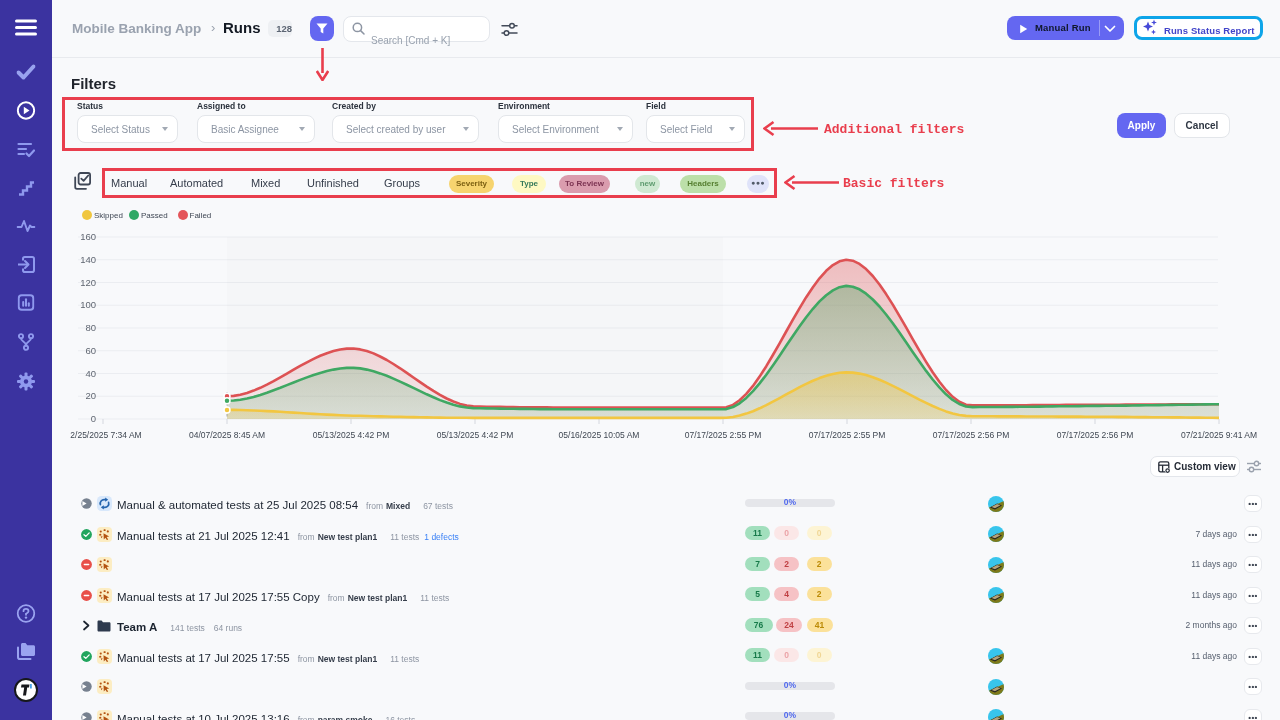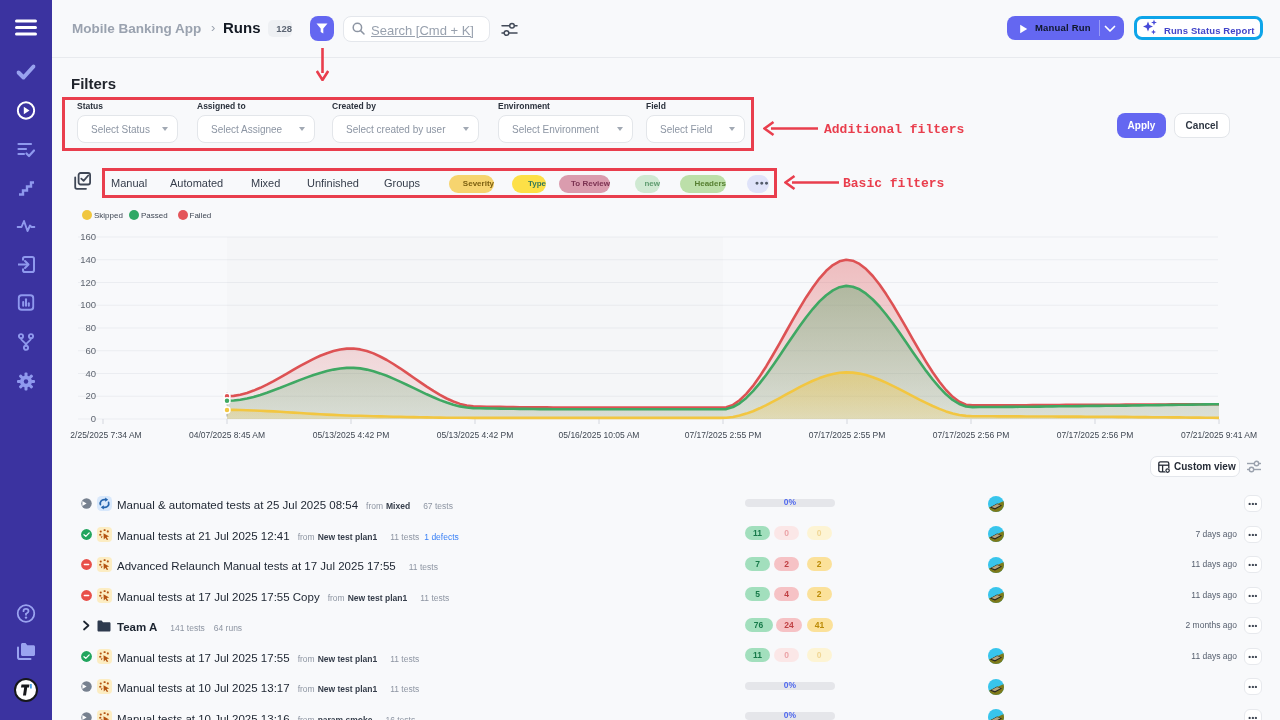--- a/index.html
+++ b/index.html
@@ -8,38 +8,38 @@
 .abs { position:absolute; }
 #sidebar { position:absolute; left:0; top:0; width:52px; height:720px; background:#3b33a0; }
 #sidebar svg { position:absolute; left:50%; transform:translateX(-50%); }
 #topline { position:absolute; left:52px; top:57px; width:1228px; height:1px; background:#e8eaee; }
 .crumb1 { position:absolute; left:72px; top:21px; font-size:13.5px; font-weight:700; color:#9aa2af; }
 .crumbsep { position:absolute; left:211px; top:20px; font-size:13px; color:#9aa2af; }
 .crumb2 { position:absolute; left:223px; top:19px; font-size:15px; font-weight:700; color:#141a24; }
 .countpill { position:absolute; left:268px; top:20px; width:24px; height:17px; background:#eef0f3; border-radius:5px; font-size:9.5px; font-weight:600; color:#5c6573; text-align:right; line-height:17px; }
 .filterbtn { position:absolute; left:309.5px; top:16px; width:24px; height:24.5px; background:#6467f1; border-radius:8px; }
 .searchbox { position:absolute; left:343px; top:16px; width:147px; height:26px; background:#fff; border:1px solid #e4e7ec; border-radius:8px; }
-.searchbox span { position:absolute; left:27px; top:6px; font-size:13px; color:#98a1ae;text-decoration:underline; }
+.searchbox span { position:absolute; left:27px; top:18px; font-size:10px; color:#98a1ae; }
 .btn-manual { position:absolute; left:1007px; top:16px; width:117px; height:24px; background:#6467f1; border-radius:8px; color:#0f172a; }
 .btn-manual .t { position:absolute; left:28px; top:6px; font-size:9.5px; font-weight:700; letter-spacing:0.2px; }
 .btn-manual .div { position:absolute; left:92px; top:4px; width:1px; height:16px; background:rgba(255,255,255,0.35); }
 .btn-report { position:absolute; left:1134px; top:15.5px; width:129px; height:24.5px; background:#fff; border:3px solid #0ea5e9; border-radius:8px; }
 .btn-report .t { position:absolute; left:27px; top:6px; font-size:9.5px; font-weight:700; color:#4144ca; white-space:nowrap; letter-spacing:0.1px; }
 .h-filters { position:absolute; left:71px; top:75px; font-size:15px; font-weight:700; color:#20242c; }
 .redbox1 { position:absolute; left:62px; top:97px; width:692px; height:54px; border:3px solid #e93e4d; }
 .redbox2 { position:absolute; left:102px; top:168px; width:675px; height:30px; border:3px solid #e93e4d; }
 .flabel { position:absolute; top:101px; font-size:8.5px; font-weight:700; color:#2b323d; }
 .fselect { position:absolute; top:115px; height:28px; background:#fff; border:1px solid #e3e6ea; border-radius:8px; }
 .fselect .ph { position:absolute; left:13px; top:8px; font-size:10px; color:#8c95a3; white-space:nowrap; }
 .fselect .car { position:absolute; right:9px; top:11px; width:0; height:0; border-left:3.5px solid transparent; border-right:3.5px solid transparent; border-top:4.5px solid #a2a9b4; }
 .ann { font-family:"Liberation Mono", monospace; font-size:13px; font-weight:700; color:#e93e4d; position:absolute; }
 .btn-apply { position:absolute; left:1117px; top:113px; width:49px; height:25px; background:#6467f1; border-radius:8px; color:#fff; font-size:10px; font-weight:700; text-align:center; line-height:25px; }
 .btn-cancel { position:absolute; left:1174px; top:113px; width:56px; height:25px; background:#fff; border:1px solid #e3e6ea; border-radius:8px; color:#2f3743; font-size:10px; font-weight:700; text-align:center; line-height:23px; }
 .tab { position:absolute; top:177px; font-size:11px; font-weight:500; color:#353d4b; }
-.pill { position:absolute; top:174.5px; height:18px; border-radius:9px; font-size:8px; font-weight:600; text-align:right; line-height:18px; }
+.pill { position:absolute; top:174.5px; height:18px; border-radius:9px; font-size:8px; font-weight:600; text-align:center; line-height:18px; }
 .leg { position:absolute; top:210px; font-size:8px; color:#3f4754; line-height:10px; }
 .leg .dot { display:inline-block; width:10px; height:10px; border-radius:50%; margin-right:2px; vertical-align:-2px; }
 .row { position:absolute; left:52px; width:1228px; height:31px; }
 .rline { position:absolute; left:65px; top:0; height:31px; line-height:31px; white-space:nowrap; }
 .tt { font-size:11.5px; color:#1c2430; }
 .fr { font-size:8.5px; color:#8d95a2; margin-left:8px;text-align:right; }
 .pl { font-size:8.5px; font-weight:700; color:#353d4a; margin-left:3px; }
 .ts { font-size:8.5px; color:#8d95a2; margin-left:13px; }
 .df { font-size:8.5px; color:#3b82f6; margin-left:5px; }
 .rtime { position:absolute; left:1085px; top:0; width:100px; font-size:8.5px; color:#555e6d; text-align:right; line-height:31px; }
@@ -150,21 +150,21 @@
 <div class="flabel" style="left:77px;">Status</div>
 <div class="flabel" style="left:197px;">Assigned to</div>
 <div class="flabel" style="left:332px;">Created by</div>
 <div class="flabel" style="left:498px;">Environment</div>
 <div class="flabel" style="left:646px;">Field</div>
 <div class="fselect" style="left:77px; width:101px;">
     <span class="ph">Select Status</span>
     <span class="car"></span>
   </div>
 <div class="fselect" style="left:197px; width:118px;">
-    <span class="ph">Select Assignee</span>
+    <span class="ph">Basic Assignee</span>
     <span class="car"></span>
   </div>
 <div class="fselect" style="left:332px; width:147px;">
     <span class="ph">Select created by user</span>
     <span class="car"></span>
   </div>
 <div class="fselect" style="left:498px; width:135px;">
     <span class="ph">Select Environment</span>
     <span class="car"></span>
   </div>
@@ -176,21 +176,21 @@
 <div class="ann" style="left:843px; top:175.5px;">Basic filters</div>
 <div class="btn-apply">Apply</div>
 <div class="btn-cancel">Cancel</div>
 <div class="redbox2"></div>
 <div class="tab" style="left:111px;">Manual</div>
 <div class="tab" style="left:170px;">Automated</div>
 <div class="tab" style="left:251px;">Mixed</div>
 <div class="tab" style="left:307px;">Unfinished</div>
 <div class="tab" style="left:384px;">Groups</div>
 <div class="pill" style="left:449px; width:45px; background:#f6d46f; color:#7c6011;">Severity</div>
-<div class="pill" style="left:512px; width:34px; background:#fde047; color:#35795a;">Type</div>
+<div class="pill" style="left:512px; width:34px; background:#fef9c3; color:#35795a;">Type</div>
 <div class="pill" style="left:559px; width:51px; background:#da9cae; color:#7c3352;">To Review</div>
 <div class="pill" style="left:635px; width:25px; background:#cfe9d2; color:#5f9c70;">new</div>
 <div class="pill" style="left:680px; width:46px; background:#bcdfa9; color:#567f31;">Headers</div>
 <div class="pill" style="left:747px; width:22px; background:#dfe3f9; color:#515a68; font-weight:700; font-size:7px; line-height:16px; letter-spacing:0.5px;">●●●</div>
 <div class="leg" style="left:82px;"><span class="dot" style="background:#f0c63f;"></span>Skipped</div>
 <div class="leg" style="left:129px;"><span class="dot" style="background:#2fa866;"></span>Passed</div>
 <div class="leg" style="left:177.5px;"><span class="dot" style="background:#e4555a;"></span>Failed</div>
 <svg class="abs" style="left:0; top:228px;" width="1280" height="222" viewBox="0 228 1280 222">
 <defs>
       <linearGradient id="gr" x1="0" y1="237" x2="0" y2="419" gradientUnits="userSpaceOnUse">
@@ -353,21 +353,20 @@
       <rect width="15" height="15" rx="4" fill="#fcedc3"></rect>
       <g fill="#b35311">
         <rect x="6.6" y="2.2" width="2" height="1.8" rx="0.5"></rect>
         <rect x="2.8" y="3.6" width="1.9" height="1.9" rx="0.5" transform="rotate(-20 3.7 4.5)"></rect>
         <rect x="9.9" y="3.4" width="1.9" height="2" rx="0.5" transform="rotate(25 10.8 4.4)"></rect>
         <rect x="2.2" y="6.8" width="2.1" height="1.8" rx="0.5" transform="rotate(-8 3.2 7.7)"></rect>
         <path d="M3.6 9.6 L5.6 9.2 L4.6 11.3 Z"></path>
         <path d="M6.5 6.3 L12.2 9.4 L9.6 10 L11.2 12.4 L9.9 13.1 L8.4 10.7 L6.8 12.6 Z"></path>
       </g>
     </svg>
-    <div class="rline"><span class="tt">Advanced Relaunch Manual tests at 17 Jul 2025 17:55</span><span class="ts">11 tests</span></div>
     <div class="cpill" style="left:693px; width:25px; background:#a2dfbd; color:#177a4a;">7</div>
     <div class="cpill" style="left:722px; width:25px; background:#f6c2c5; color:#bf4043;">2</div>
     <div class="cpill" style="left:754.5px; width:25px; background:#fbe19a; color:#bb8a06;">2</div>
     <svg style="position:absolute; left:936px; top:7.5px;" width="16" height="16" viewBox="0 0 16 16">
       <defs>
         <clipPath id="avCLIP">
           <circle cx="8" cy="8" r="8"></circle>
         </clipPath>
       </defs>
       <g clip-path="url(#avCLIP)">
@@ -475,21 +474,20 @@
       <rect width="15" height="15" rx="4" fill="#fcedc3"></rect>
       <g fill="#b35311">
         <rect x="6.6" y="2.2" width="2" height="1.8" rx="0.5"></rect>
         <rect x="2.8" y="3.6" width="1.9" height="1.9" rx="0.5" transform="rotate(-20 3.7 4.5)"></rect>
         <rect x="9.9" y="3.4" width="1.9" height="2" rx="0.5" transform="rotate(25 10.8 4.4)"></rect>
         <rect x="2.2" y="6.8" width="2.1" height="1.8" rx="0.5" transform="rotate(-8 3.2 7.7)"></rect>
         <path d="M3.6 9.6 L5.6 9.2 L4.6 11.3 Z"></path>
         <path d="M6.5 6.3 L12.2 9.4 L9.6 10 L11.2 12.4 L9.9 13.1 L8.4 10.7 L6.8 12.6 Z"></path>
       </g>
     </svg>
-    <div class="rline"><span class="tt">Manual tests at 10 Jul 2025 13:17</span><span class="fr">from</span><span class="pl">New test plan1</span><span class="ts">11 tests</span></div>
     <div class="pbar"></div>
     <div class="pzero">0%</div>
     <svg style="position:absolute; left:936px; top:7.5px;" width="16" height="16" viewBox="0 0 16 16">
       <defs>
         <clipPath id="avCLIP">
           <circle cx="8" cy="8" r="8"></circle>
         </clipPath>
       </defs>
       <g clip-path="url(#avCLIP)">
         <rect width="16" height="16" fill="#38c5ec"></rect>

